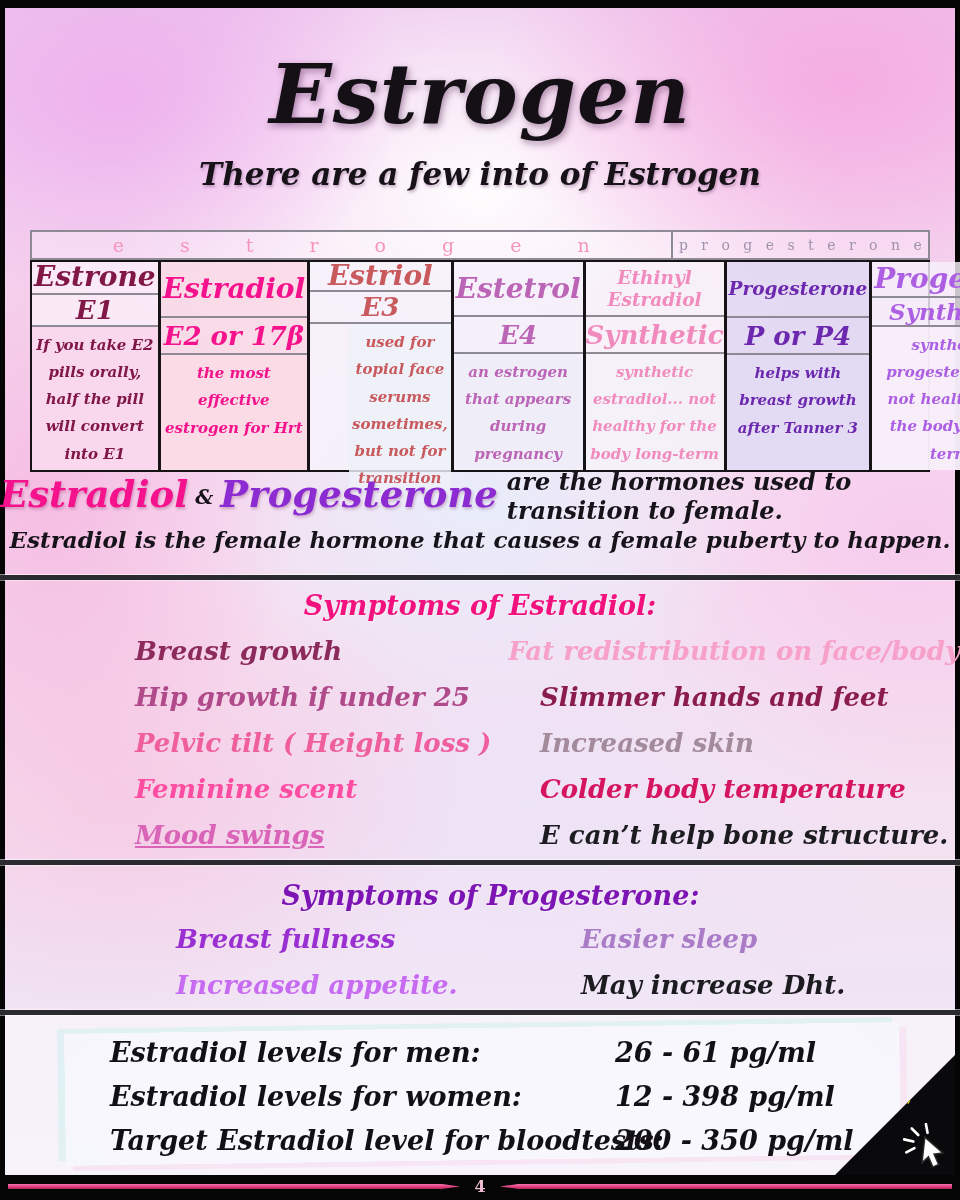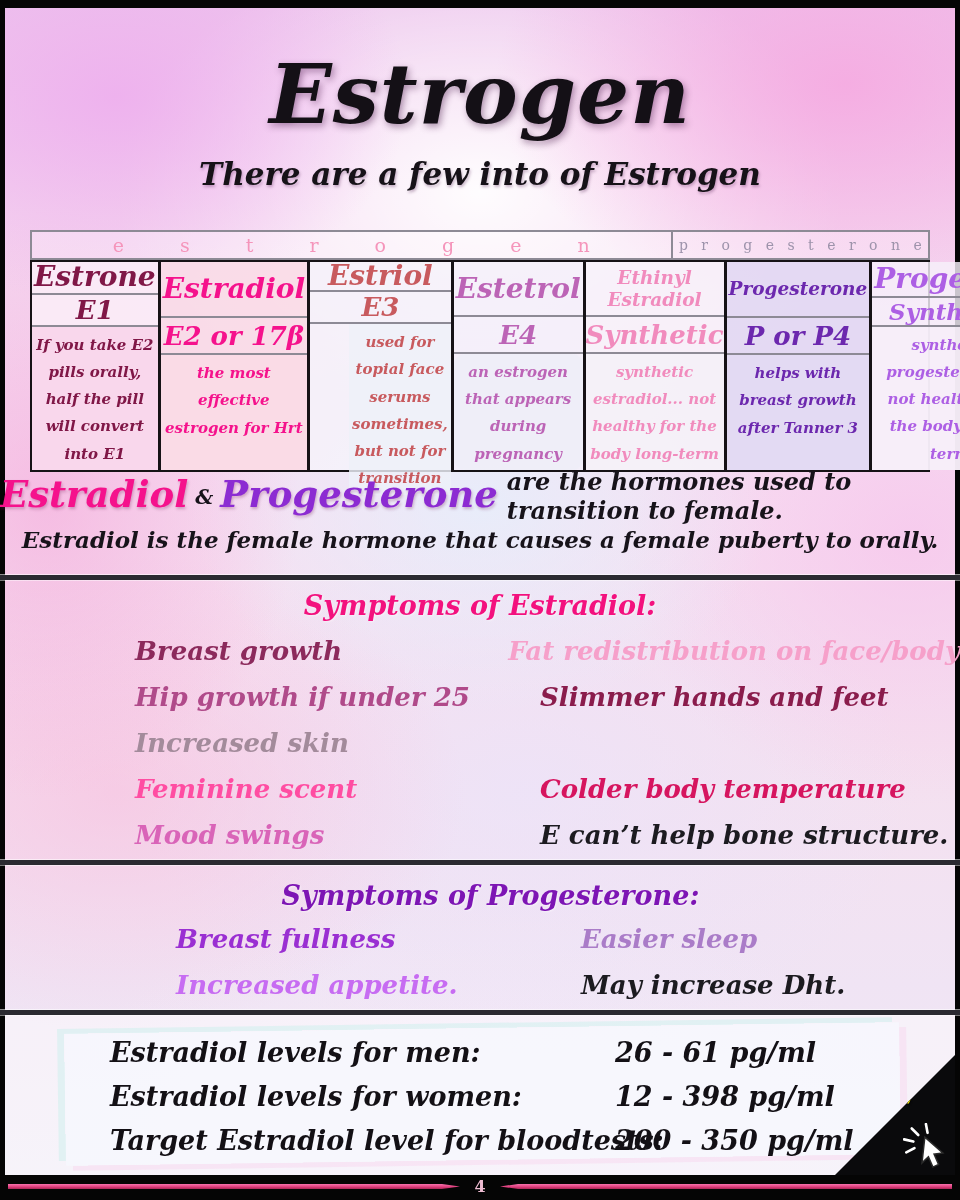--- a/index.html
+++ b/index.html
@@ -194,43 +194,44 @@
     </div>
 
   </div>
 
   <div class="note-line1 script">
     <span class="big-word" style="color: rgb(245, 18, 140);">Estradiol</span>
     <span class="amp">&amp;</span>
     <span class="big-word" style="color: rgb(140, 43, 210);">Progesterone</span>
     <span class="rest">are the hormones used to transition to female.</span>
   </div>
-  <div class="note-line2 script">Estradiol is the female hormone that causes a female puberty to orally.</div>
+  <div class="note-line2 script">Estradiol is the female hormone that causes a female puberty to happen.</div>
 
   <div class="divider divider-1"></div>
 
   <div class="sym-heading sym-heading-estradiol script" style="color: rgb(243, 17, 126);">Symptoms of Estradiol:</div>
   <div class="sym-list sym-list-estradiol">
     <div class="sym-row">
       <span class="sym-item sym-left script" style="color: rgb(140, 42, 92);">Breast growth</span>
       <span class="sym-item script" style="color: rgb(246, 160, 202);">Fat redistribution on face/body</span>
     </div>
     <div class="sym-row">
       <span class="sym-item sym-left script" style="color: rgb(176, 74, 138);">Hip growth if under 25</span>
       <span class="sym-item script" style="color: rgb(138, 28, 76);">Slimmer hands and feet</span>
     </div>
     <div class="sym-row">
+      <span class="sym-item sym-left script" style="color: rgb(239, 95, 157);">Pelvic tilt ( Height loss )</span>
       <span class="sym-item script" style="color: rgb(163, 139, 155);">Increased skin</span>
     </div>
     <div class="sym-row">
       <span class="sym-item sym-left script" style="color: rgb(255, 77, 162);">Feminine scent</span>
       <span class="sym-item script" style="color: rgb(214, 21, 95);">Colder body temperature</span>
     </div>
     <div class="sym-row">
-      <span class="sym-item sym-left script" style="color: rgb(217, 100, 184);">Mood swings</span>
+      <span class="sym-item sym-left script" style="color: rgb(217, 100, 184); text-decoration: underline;">Mood swings</span>
       <span class="sym-item script" style="color: rgb(28, 27, 32); font-style: italic;">E can’t help bone structure.</span>
     </div>
   </div>
 
   <div class="divider divider-2"></div>
 
   <div class="sym-heading sym-heading-progesterone script" style="color: rgb(125, 21, 180);">Symptoms of Progesterone:</div>
   <div class="sym-list sym-list-progesterone">
     <div class="sym-row">
       <span class="sym-item sym-left script" style="color: rgb(154, 47, 210);">Breast fullness</span>

